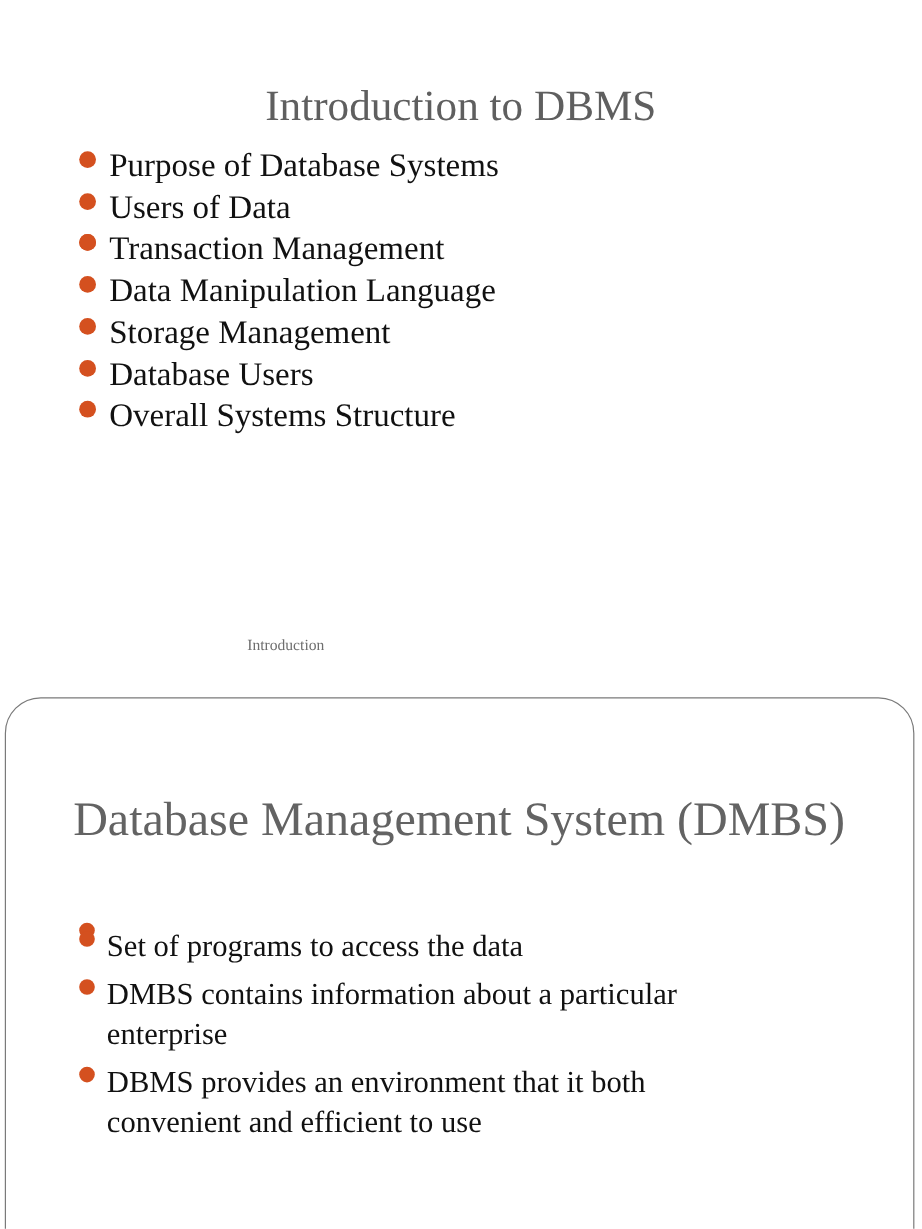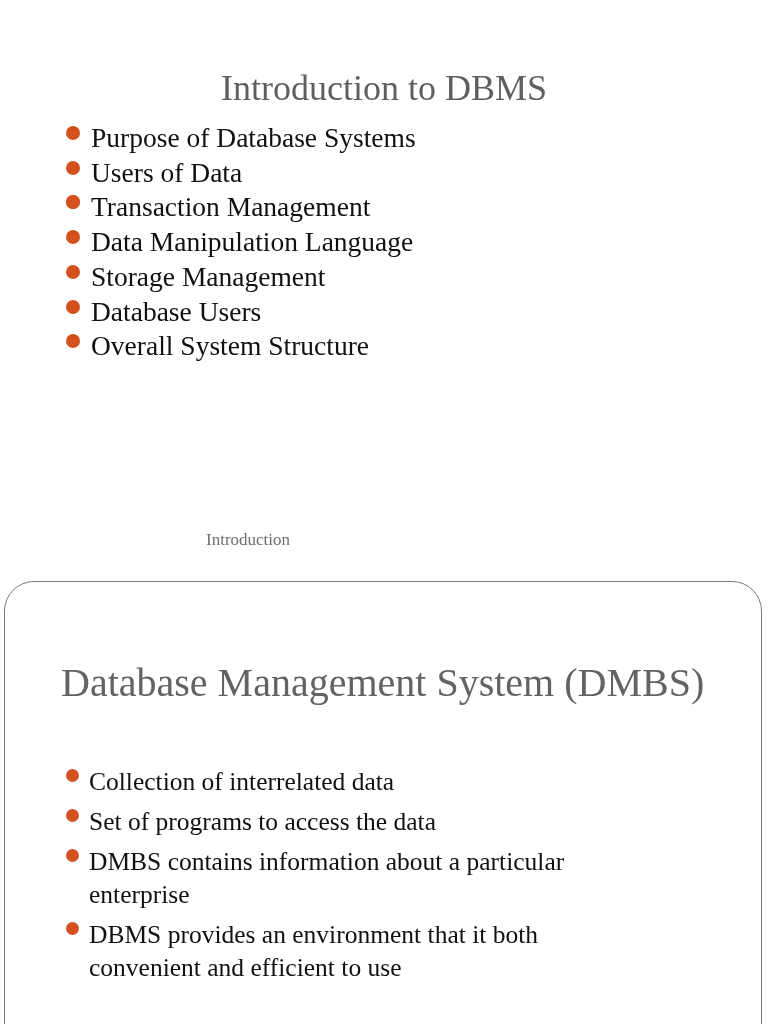--- a/index.html
+++ b/index.html
@@ -47,21 +47,21 @@
       position: absolute;
       left: 0;
       width: 14px; height: 14px;
       border-radius: 50%;
       background: #d4501f;
     }
     .slide1-list .bullet { top: 5px; }
     .footer-label {
       position: absolute;
       left: 206px; top: 530px;
-      font-size: 17px;
+      font-size: 13px;
       color: #6e6e6e;
     }
     .slide2 {
       position: absolute;
       left: 4px; top: 581px;
       width: 758px; height: 480px;
       border: 1.5px solid #7a7a7a;
       border-radius: 30px;
       background: #ffffff;
       box-sizing: border-box;
@@ -97,25 +97,25 @@
 <div class="slide1">
   <div class="slide1-title">Introduction to DBMS</div>
   <ul class="slide1-list">
     <li><span class="bullet"></span><span>Purpose of Database Systems</span></li>
     <li><span class="bullet"></span><span>Users of Data</span></li>
     <li><span class="bullet"></span></li>
     <li><span class="bullet"></span><span>Transaction Management</span></li>
     <li><span class="bullet"></span><span>Data Manipulation Language</span></li>
     <li><span class="bullet"></span><span>Storage Management</span></li>
     <li><span class="bullet"></span><span>Database Users</span></li>
-    <li><span class="bullet"></span><span>Overall System Structure</span></li>
+    <li><span class="bullet"></span><span>Overall Systems Structure</span></li>
   </ul>
   <div class="footer-label">Introduction</div>
 </div>
 
 <div class="slide2"></div>
 <div class="slide2-title">Database Management System (DMBS)</div>
 <ul class="slide2-list">
-  <li><span class="bullet"></span><span>Collection of interrelated data</span></li>
+  <li><span class="bullet"></span></li>
   <li><span class="bullet"></span><span>Set of programs to access the data</span></li>
   <li><span class="bullet"></span><span>DMBS contains information about a particular enterprise</span></li>
   <li><span class="bullet"></span><span>DBMS provides an environment that it both convenient and efficient to use</span></li>
 </ul>
 
 </body></html>

